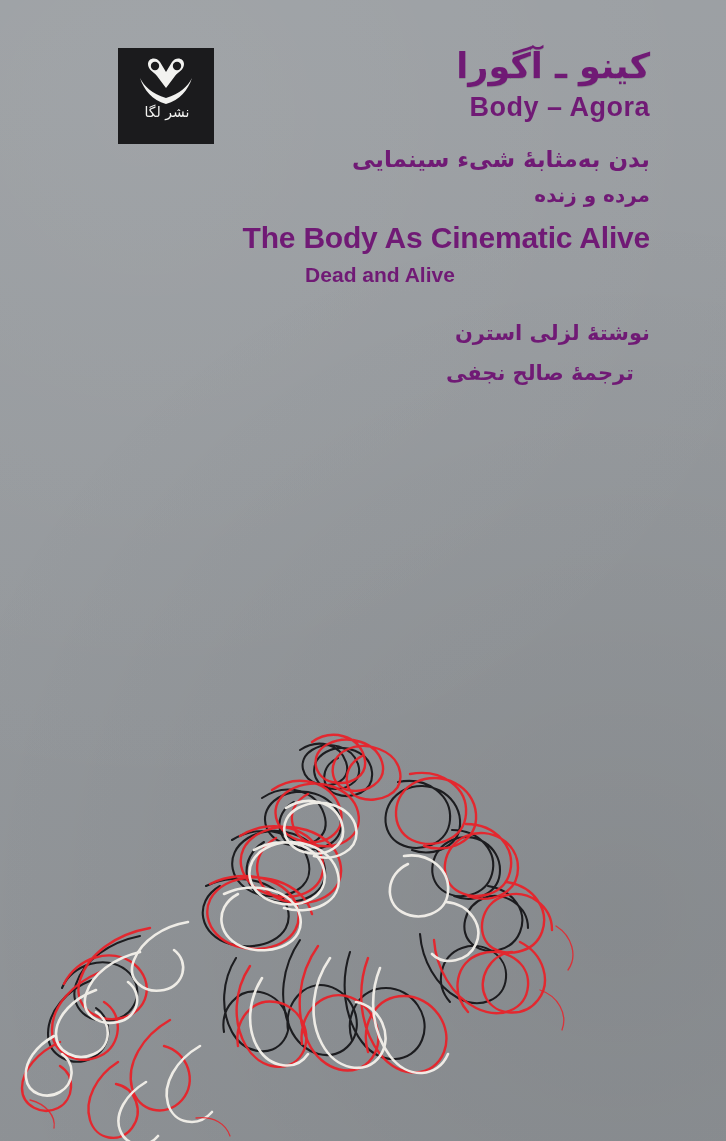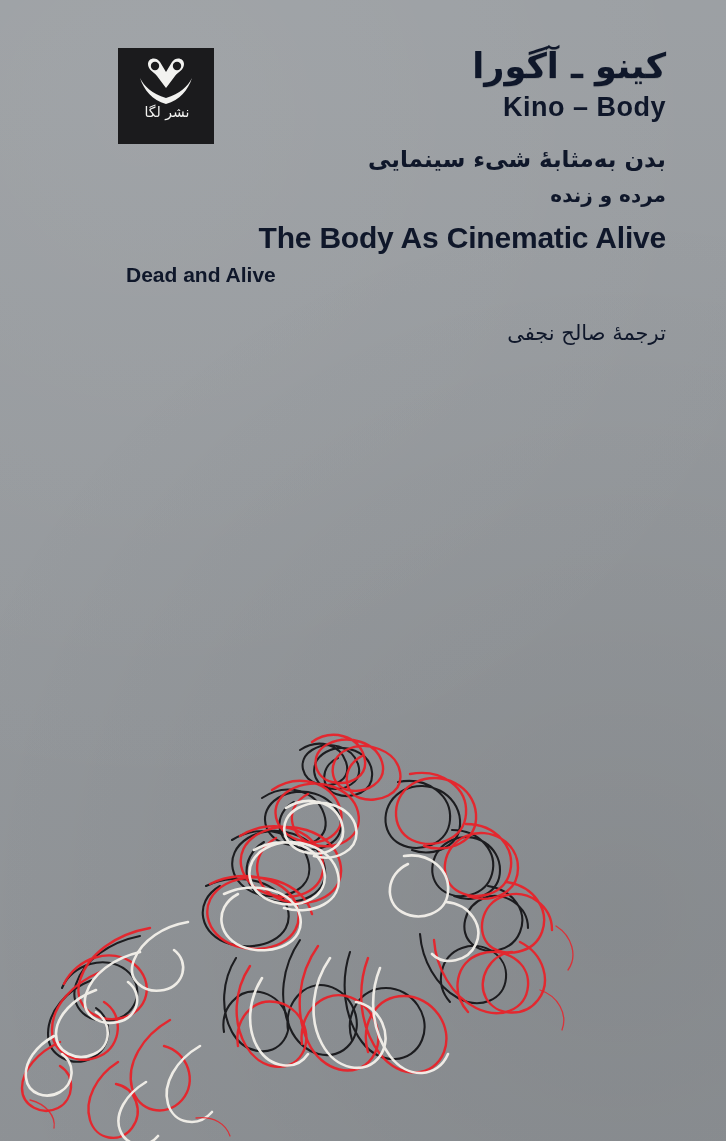--- a/index.html
+++ b/index.html
@@ -54,26 +54,26 @@
     color: #f2f2f0;
     font-size: 14px;
     letter-spacing: 1px;
     font-family: "DejaVu Sans", sans-serif;
     direction: rtl;
   }
 
   
   .titleblock {
     position: absolute;
-    right: 60px;
+    right: 76px;
     top: 46px;
     width: 540px;
     text-align: right;
     direction: rtl;
-    color: #0f172a;
+    color: #701a75;
   }
   .series-fa {
     font-family: "DejaVu Sans", sans-serif;
     font-weight: bold;
     font-size: 35px;
     line-height: 1.15;
     letter-spacing: 0px;
     margin: 0 0 6px 0;
     text-shadow: 0 1px 0 rgba(0,0,0,0.12);
   }
@@ -106,34 +106,34 @@
     letter-spacing: -0.2px;
     direction: ltr;
     text-align: right;
     margin: 0 0 8px 0;
   }
   .subtitle-en {
     font-family: "Liberation Sans", sans-serif;
     font-weight: bold;
     font-size: 21px;
     direction: ltr;
-    text-align: left;
+    text-align: center;
     margin: 0 0 34px 0;
   }
   .author-fa {
     font-family: "DejaVu Sans", sans-serif;
     font-weight: bold;
     font-size: 21px;
     margin: 0 0 10px 0;
   }
   .translator-fa {
     font-family: "DejaVu Sans", sans-serif;
-    font-weight: normal;
+    font-weight: bold;
     font-size: 21px;
-    margin: 0;
+    margin: 16px;
   }
 
   
   .artwork {
     position: absolute;
     left: 0;
     top: 690px;
     width: 726px;
     height: 451px;
   }
@@ -150,25 +150,26 @@
         <circle cx="37" cy="12" r="4.2" fill="#1b1b1d"></circle>
         <circle cx="59" cy="12" r="4.2" fill="#1b1b1d"></circle>
         <path d="M22 24 C26 32, 34 40, 48 44 C62 40, 70 32, 74 24 C70 36, 62 46, 48 50 C34 46, 26 36, 22 24 Z"></path>
       </g>
     </svg>
     <div class="logo-name">نشر لگا</div>
   </div>
 
   <div class="titleblock">
     <div class="series-fa">کینو ـ آگورا</div>
-    <div class="series-en">Kino – Body</div>
+    <div class="series-en">Body – Agora</div>
     <div class="title-fa">بدن به‌مثابهٔ شیء سینمایی</div>
     <div class="subtitle-fa">مرده و زنده</div>
     <div class="title-en">The Body As Cinematic Alive</div>
     <div class="subtitle-en">Dead and Alive</div>
+    <div class="author-fa">نوشتهٔ لزلی استرن</div>
     <div class="translator-fa">ترجمهٔ صالح نجفی</div>
   </div>
 
   <svg class="artwork" viewBox="0 0 726 451">
     <g fill="none" stroke-linecap="round" stroke-linejoin="round">
 
       <g stroke="#17171a" stroke-width="2.1" opacity="0.95">
         <path d="M300 60 c18-12 40-6 46 12 c6 18-12 26-28 22 c-16-4-22-24-6-34 c16-10 40-4 46 14 c6 18-14 28-30 24 c-16-4-20-26-2-36 c18-10 44 0 46 20 c2 20-20 28-36 22 c-16-6-16-28 2-36"></path>
         <path d="M262 108 c24-16 54-8 62 16 c8 24-16 36-38 30 c-22-6-30-32-8-46 c22-14 56-4 62 20 c6 24-20 36-42 30 c-22-6-26-34-4-46"></path>
         <path d="M232 150 c30-18 68-8 76 20 c8 28-22 42-50 34 c-28-8-36-40-10-56 c26-16 68-4 76 26 c8 30-26 44-54 36 c-28-8-32-42-6-58"></path>

